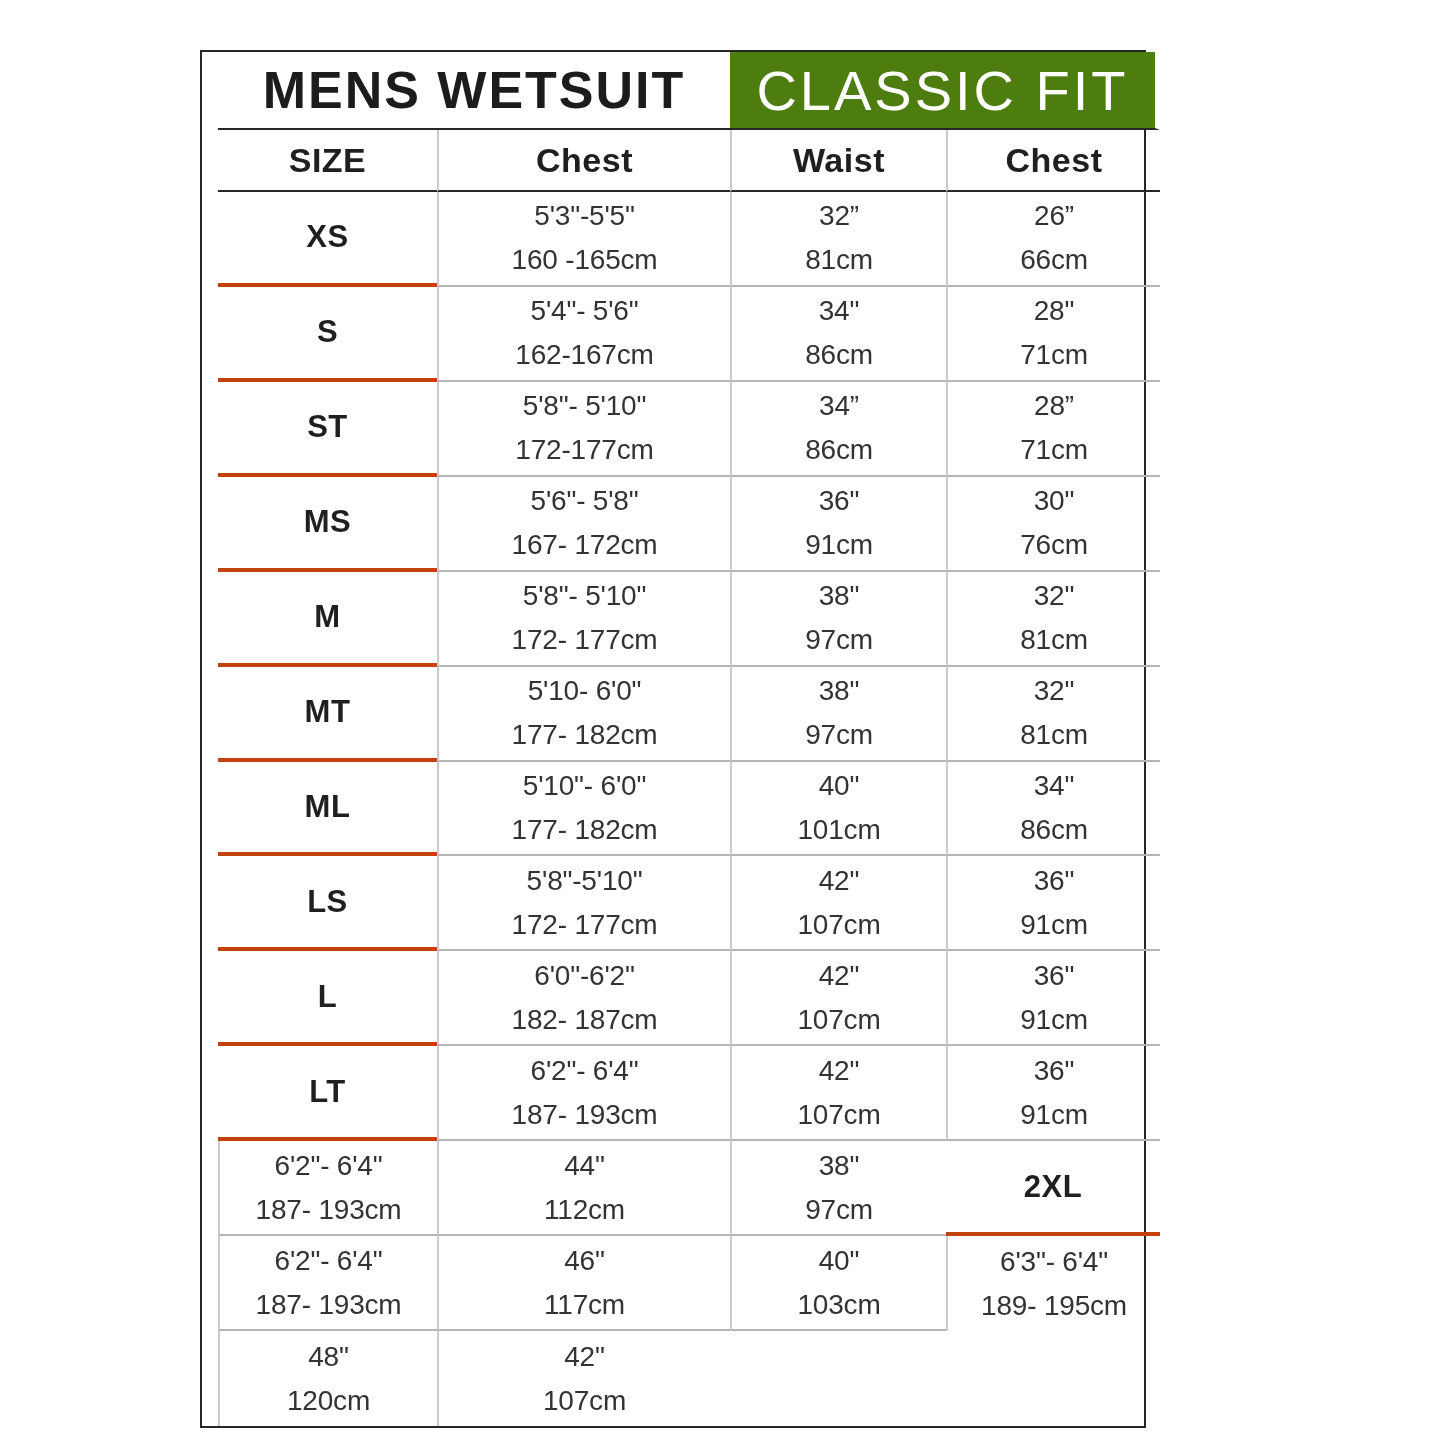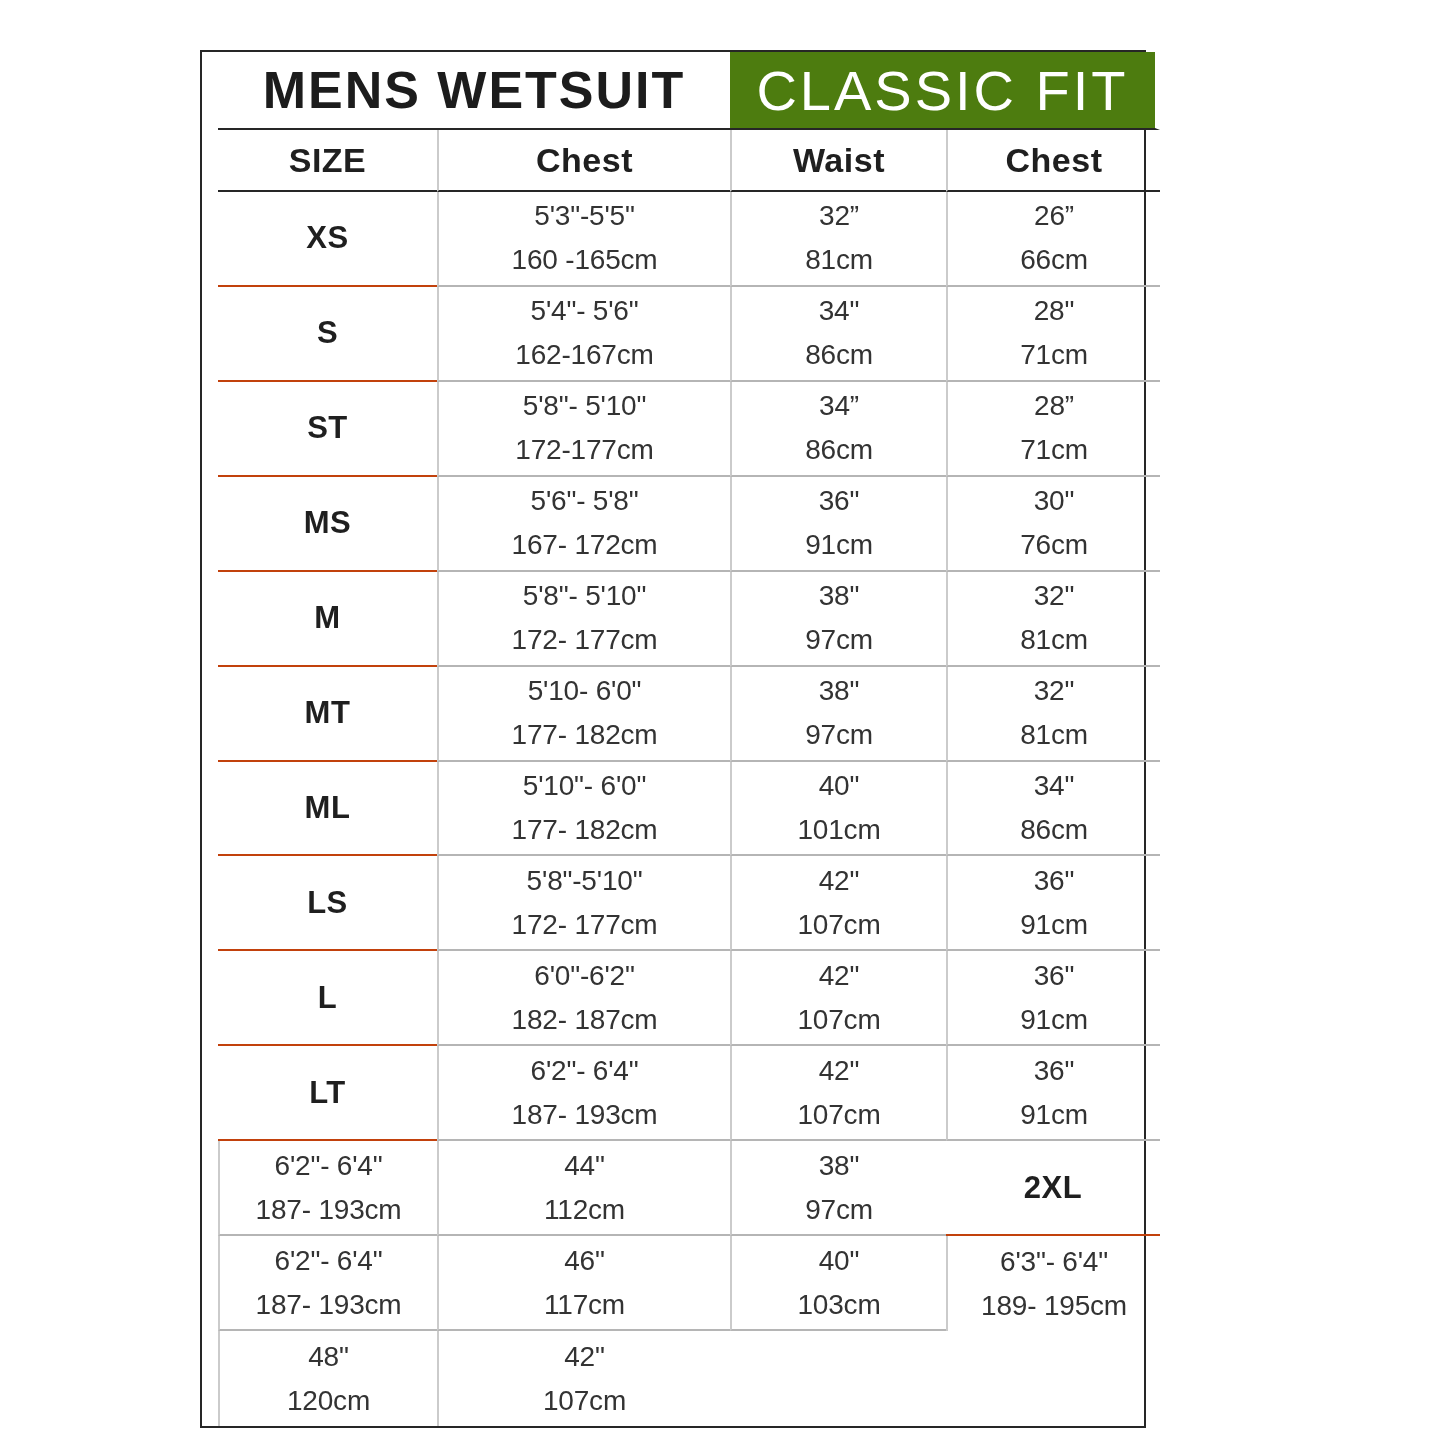--- a/index.html
+++ b/index.html
@@ -67,21 +67,21 @@
     letter-spacing: 0.5px;
   }
   .col-sep {
     border-left: 2px solid #cbcbcb;
   }
   .size-cell {
     font-weight: bold;
     font-size: 31px;
     color: #1f1f1f;
     letter-spacing: 0.5px;
-    border-bottom: 2px solid #c2410c;
+    border-bottom: 4px solid #c2410c;
   }
   .data-cell {
     font-size: 28px;
     color: #333333;
     line-height: 44px;
     letter-spacing: -0.2px;
     border-bottom: 2px solid #b5b5b5;
   }
   .last {
     border-bottom: none;

